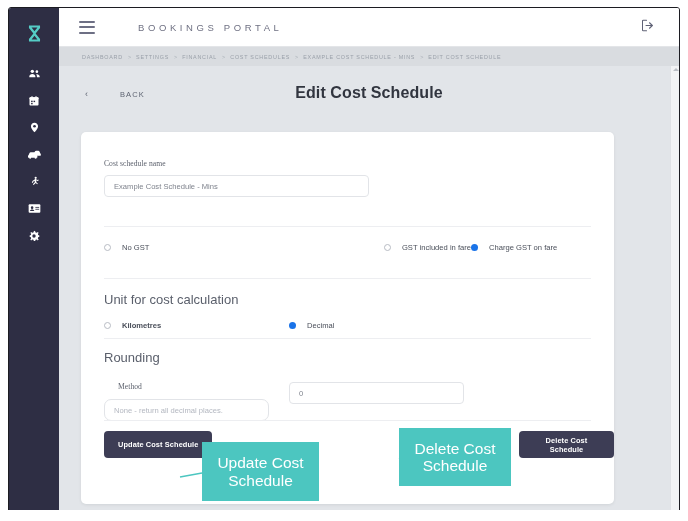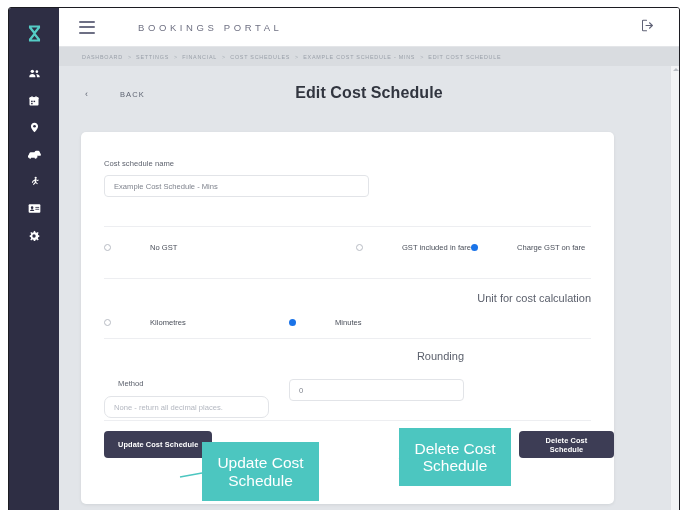--- a/index.html
+++ b/index.html
@@ -208,25 +208,25 @@
     background: #ffffff;
     border-radius: 5px;
     box-shadow: 0 1px 3px rgba(60,64,72,0.10);
     box-sizing: border-box;
   }
 
   .field-label {
     font-size: 7.6px;
     color: #5a5f6b;
     letter-spacing: 0.05px;
+    font-family: Liberation Serif, serif;
   }
   .section-label {
-    font-size: 11px;
+    font-size: 13px;
     color: #5a5f6b;
-    text-align: right;
   }
 
   .nameblock { position: absolute; left: 23px; top: 27px; }
   .nameblock .field-label { display: block; margin-bottom: 7px; }
   .textbox {
     width: 265px;
     height: 22px;
     border: 1px solid #e2e4e8;
     border-radius: 4px;
     background: #ffffff;
@@ -257,21 +257,20 @@
     left: 23px;
     width: 487px;
     display: flex;
     align-items: center;
   }
   .radio-row.gst { top: 111px; }
   .radio-opt {
     display: flex;
     align-items: center;
     cursor: pointer;
-    gap: 28px;
   }
   .radio-opt .dot {
     width: 7px;
     height: 7px;
     border-radius: 50%;
     border: 1px solid #b8bcc4;
     background: #ffffff;
     box-sizing: border-box;
     flex: none;
   }
@@ -286,21 +285,21 @@
     font-size: 7.6px;
     color: #4a4f5a;
     white-space: nowrap;
   }
   .radio-opt.w1 { width: 185px; }
   .radio-opt.w2 { width: 182px; justify-content: flex-end; }
 
   .unitblock { position: absolute; left: 23px; top: 160px; }
   .unitblock .section-label { display: block; margin-bottom: 14px; }
   .unit-row { display: flex; align-items: center; width: 487px; }
-  .unit-row .radio-opt.w1 { width: 185px; }
+  .unit-row .radio-opt.w1 { width: 185px; font-weight: bold; }
 
   .roundblock { position: absolute; left: 23px; top: 218px; }
   .roundblock .section-label { display: block; margin-bottom: 17px; }
   .round-fields { display: flex; }
   .round-col { display: flex; flex-direction: column; }
   .round-col.method { width: 185px; }
   .round-col .field-label { margin-bottom: 8px; padding-left: 14px; }
   .round-col .textbox.method-box { width: 165px; border-radius: 7px; }
   .round-col .textbox.dec-box { width: 175px; }
 
@@ -547,21 +546,21 @@
 
         <div class="unitblock">
           <span class="section-label">Unit for cost calculation</span>
           <div class="unit-row">
             <div class="radio-opt w1">
               <span class="dot"></span>
               <span class="txt">Kilometres</span>
             </div>
             <div class="radio-opt on">
               <span class="dot"></span>
-              <span class="txt">Minutes</span>
+              <span class="txt">Decimal</span>
             </div>
           </div>
         </div>
 
         <div class="divider d3"></div>
 
         <div class="roundblock">
           <span class="section-label">Rounding</span>
           <div class="round-fields">
             <div class="round-col method">

